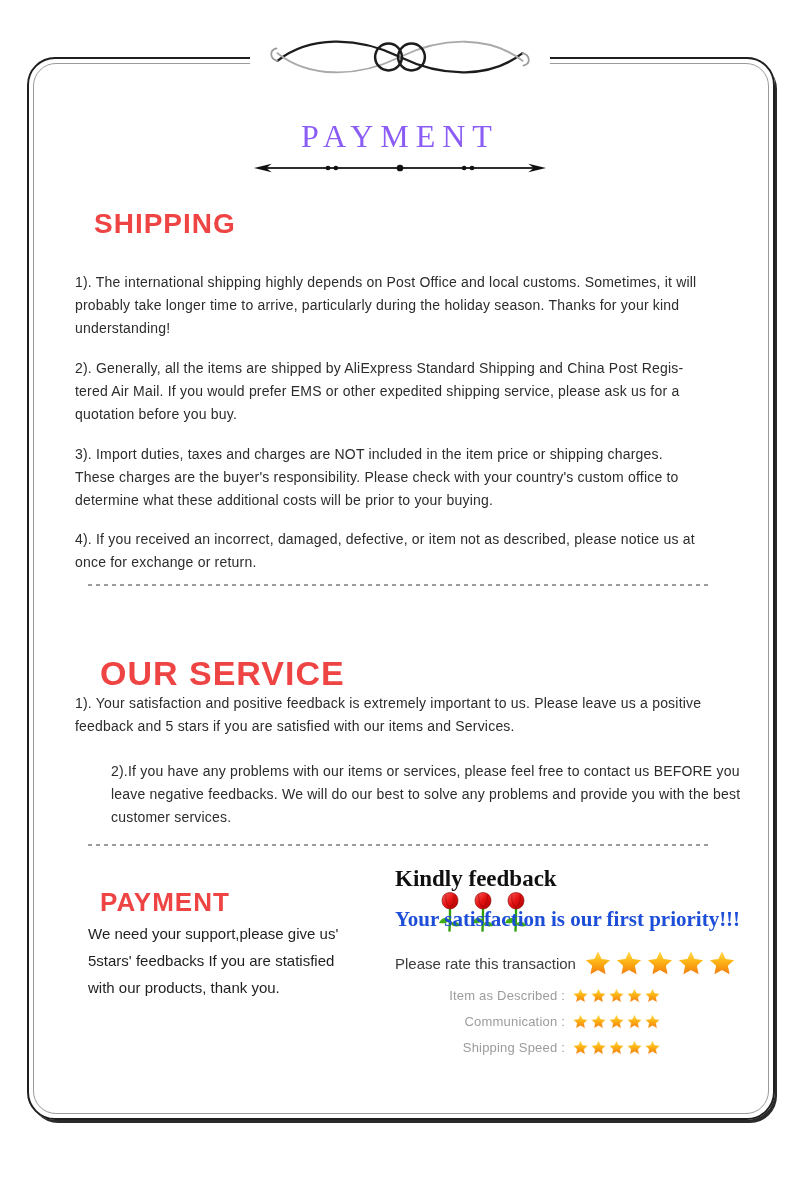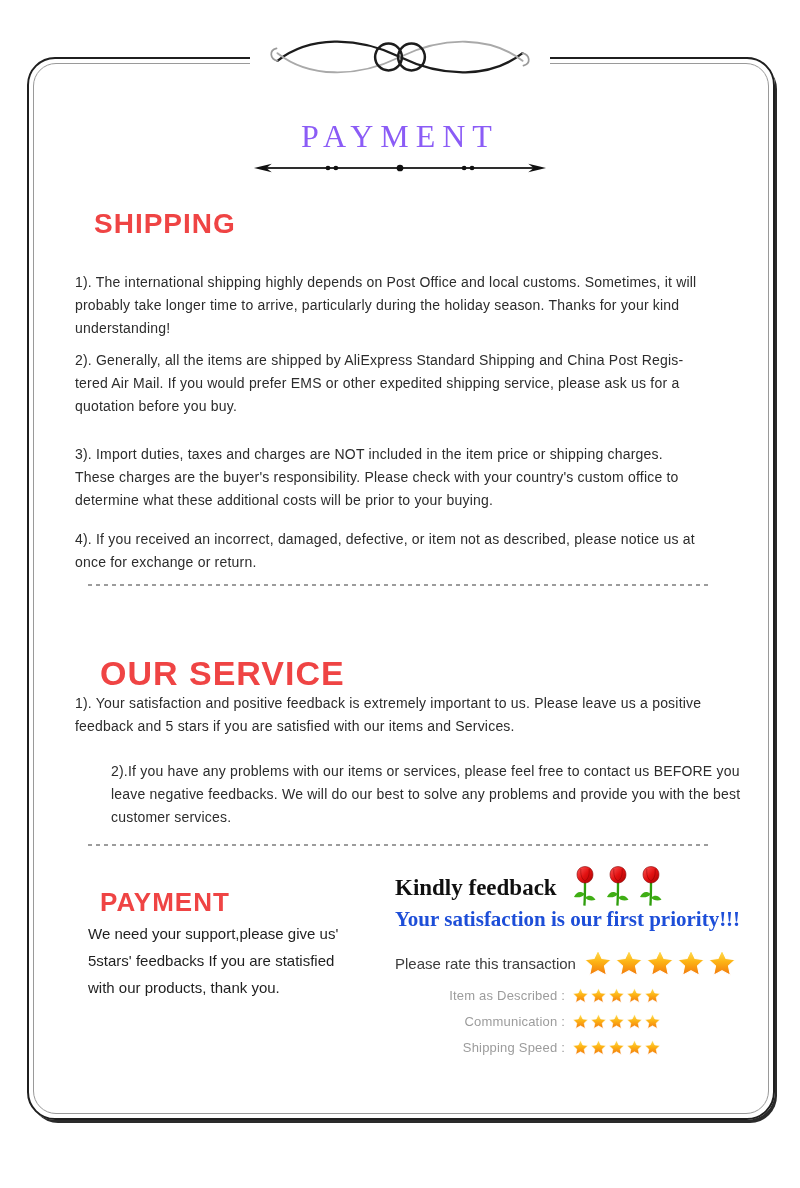--- a/index.html
+++ b/index.html
@@ -24,32 +24,32 @@
 
   .arrow-divider{position:absolute;left:252px;top:158px;width:296px;height:20px;}
 
   .h-section{position:absolute;margin:12px;font-weight:700;color:#ef4444;letter-spacing:1px;}
   .h-shipping{left:82px;top:196px;font-size:28px;}
   .h-service{left:88px;top:642px;font-size:34px;}
   .h-return{left:88px;top:875px;font-size:26px;}
 
   .para{position:absolute;left:75px;width:656px;font-size:14px;line-height:23px;
         color:#2c2c2c;white-space:pre-line;letter-spacing:0.2px;}
-  .p-s1{top:257px;} .p-s2{top:335px;} .p-s3{top:429px;} .p-s4{top:514px;}
+  .p-s1{top:257px;} .p-s2{top:343px;} .p-s3{top:429px;} .p-s4{top:514px;}
   .p-v1{top:678px;} .p-v2{top:746px;margin-left:36px;}
 
   .dashed{position:absolute;left:88px;width:622px;height:2px;
           background:repeating-linear-gradient(90deg,#9c9c9c 0 4px,transparent 4px 8px);}
   .dash-1{top:584px;} .dash-2{top:844px;}
 
   .return-text{position:absolute;left:88px;top:913px;width:300px;
           font-size:15px;line-height:27px;color:#1f1f1f;white-space:pre-line;margin-top:7px;}
 
   
-  .kindly-row{position:absolute;left:395px;top:866px;display:flex;align-items:center;}
+  .kindly-row{position:absolute;left:395px;top:866px;display:flex;align-items:center;flex-direction:column;}
   .kindly-title{font-family:"Liberation Serif",serif;font-weight:700;font-size:23px;color:#101010;}
   .rose-strip{display:flex;gap:5px;margin-left:14px;margin-top:-2px;}
   .rose{width:28px;height:46px;}
 
   .slogan{position:absolute;left:395px;top:907px;white-space:nowrap;
           font-family:"Liberation Serif",serif;font-weight:700;font-size:21px;}
 
   .rate-row{position:absolute;left:395px;top:948px;display:flex;align-items:center;}
   .rate-prompt{font-size:15px;color:#3c3c3c;}
   .star-strip{display:flex;gap:1px;margin-left:7px;}

